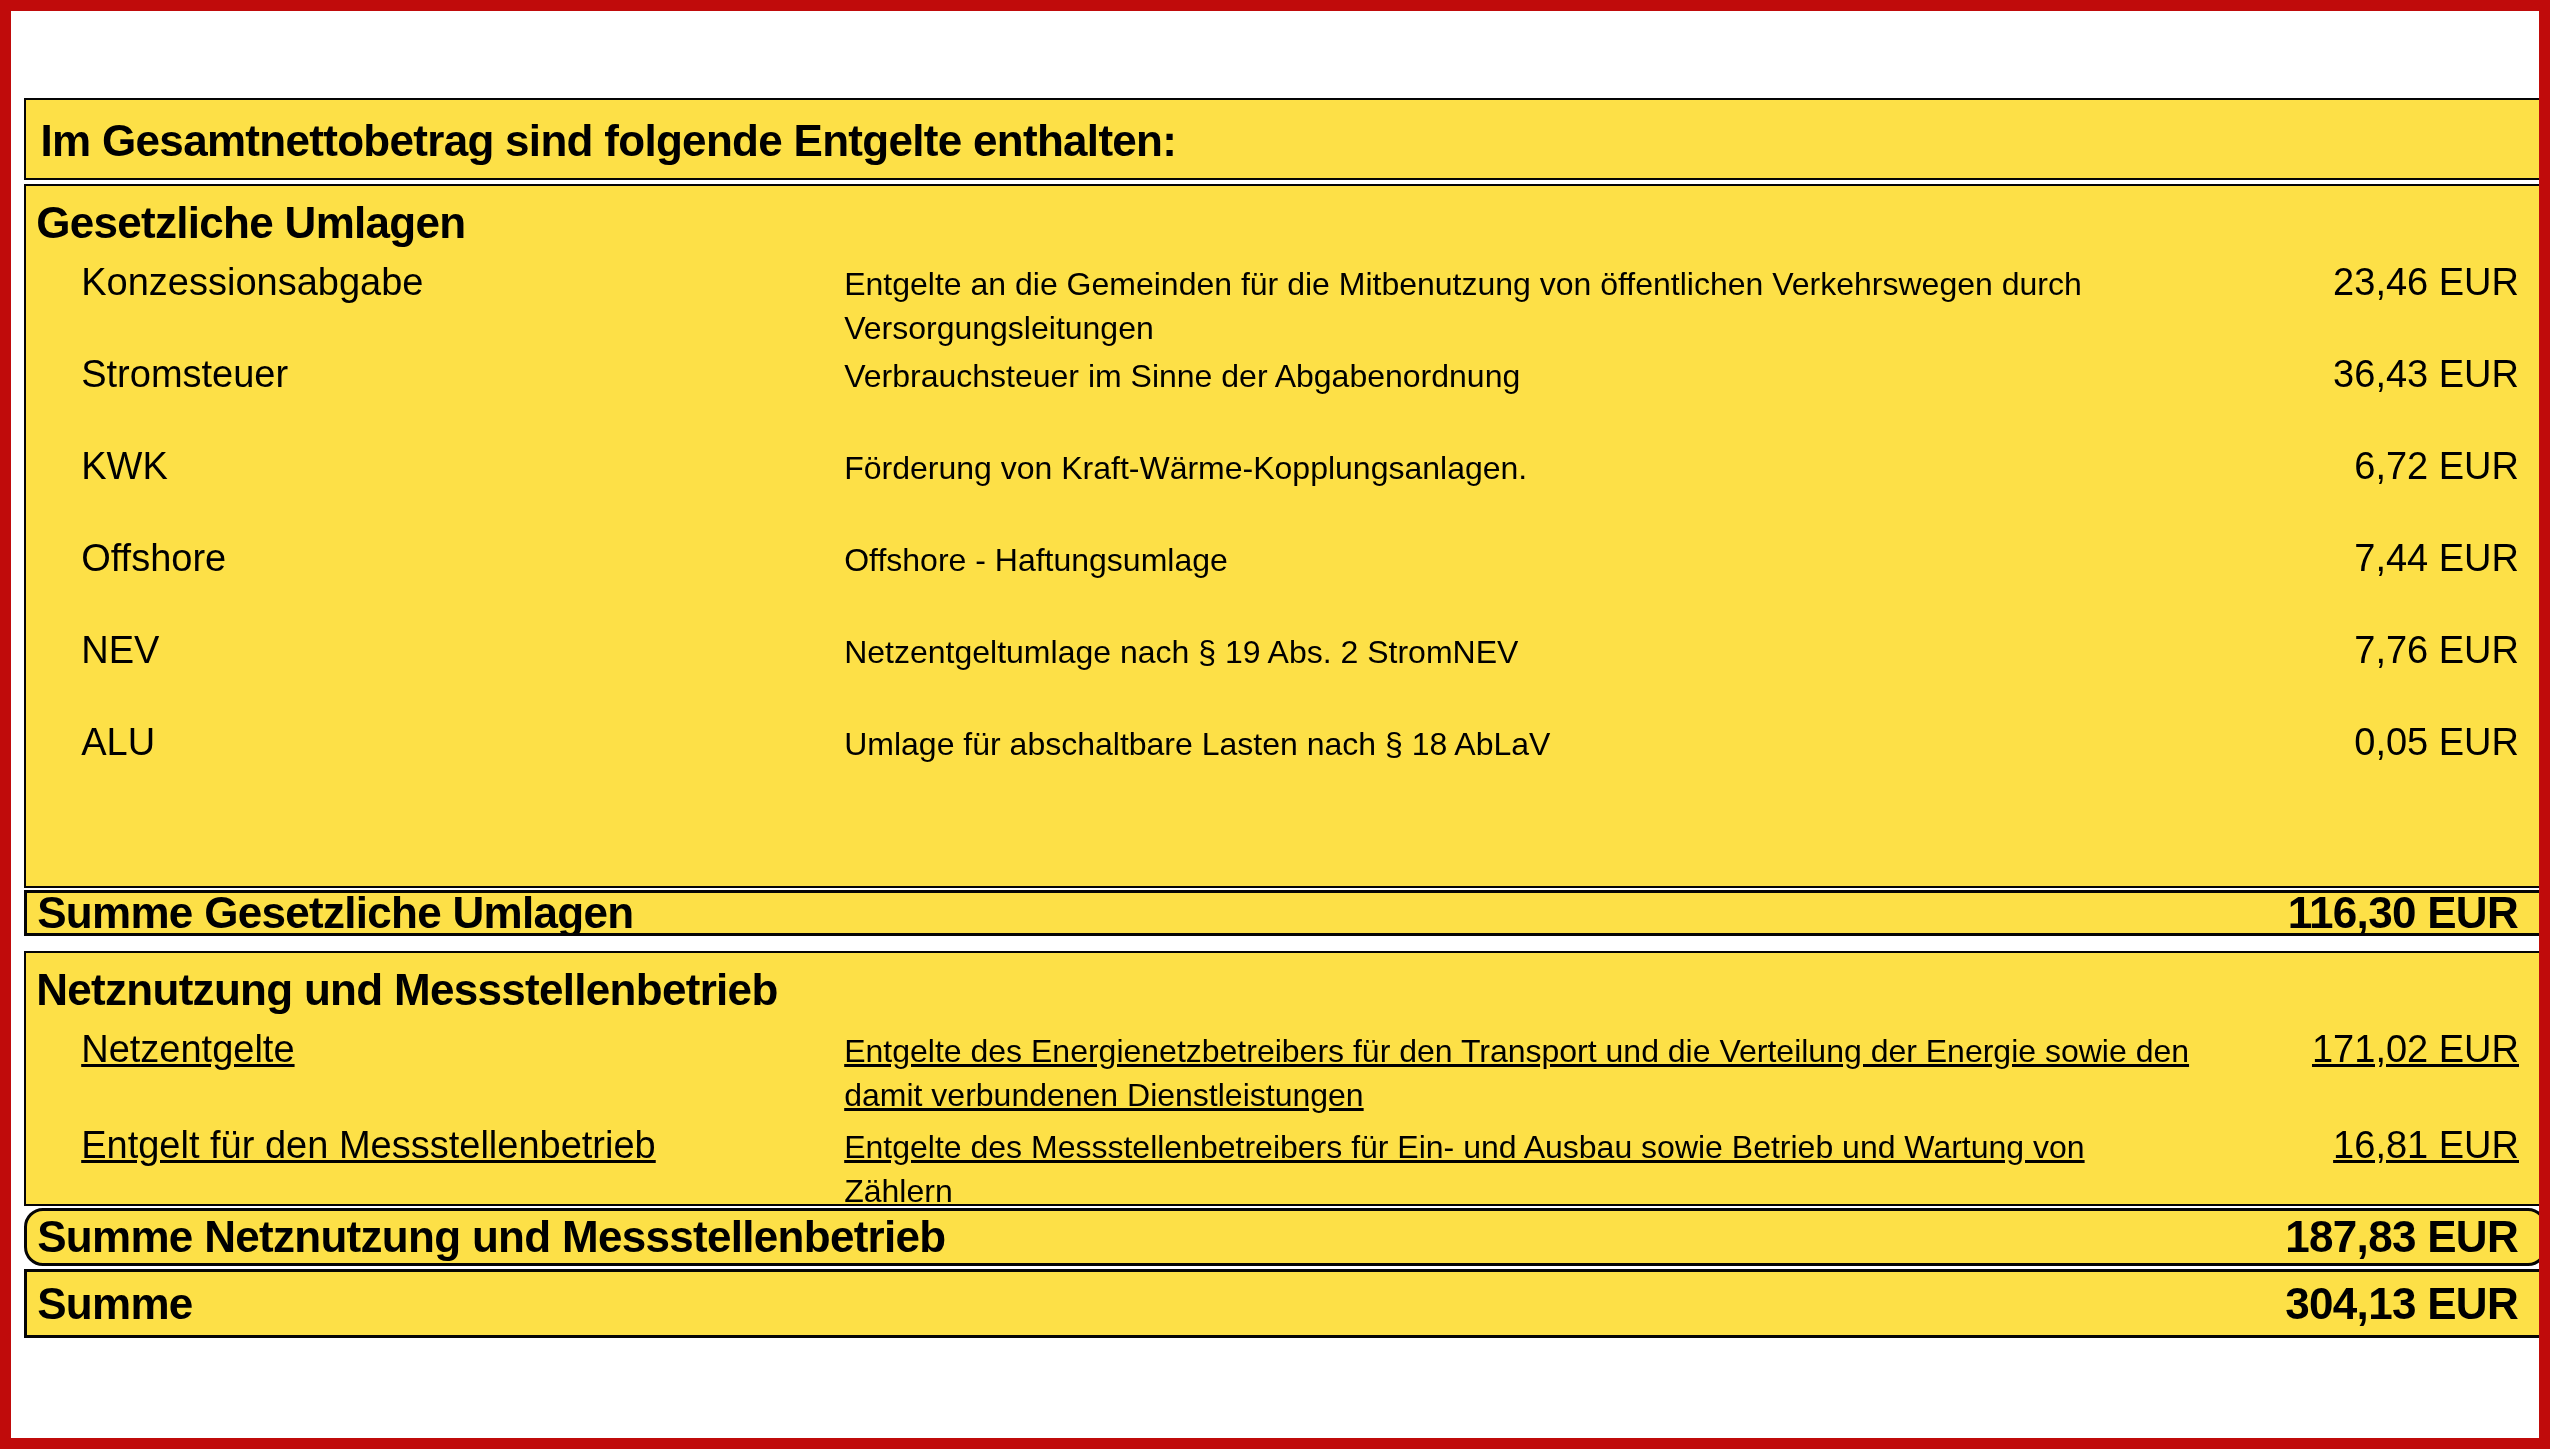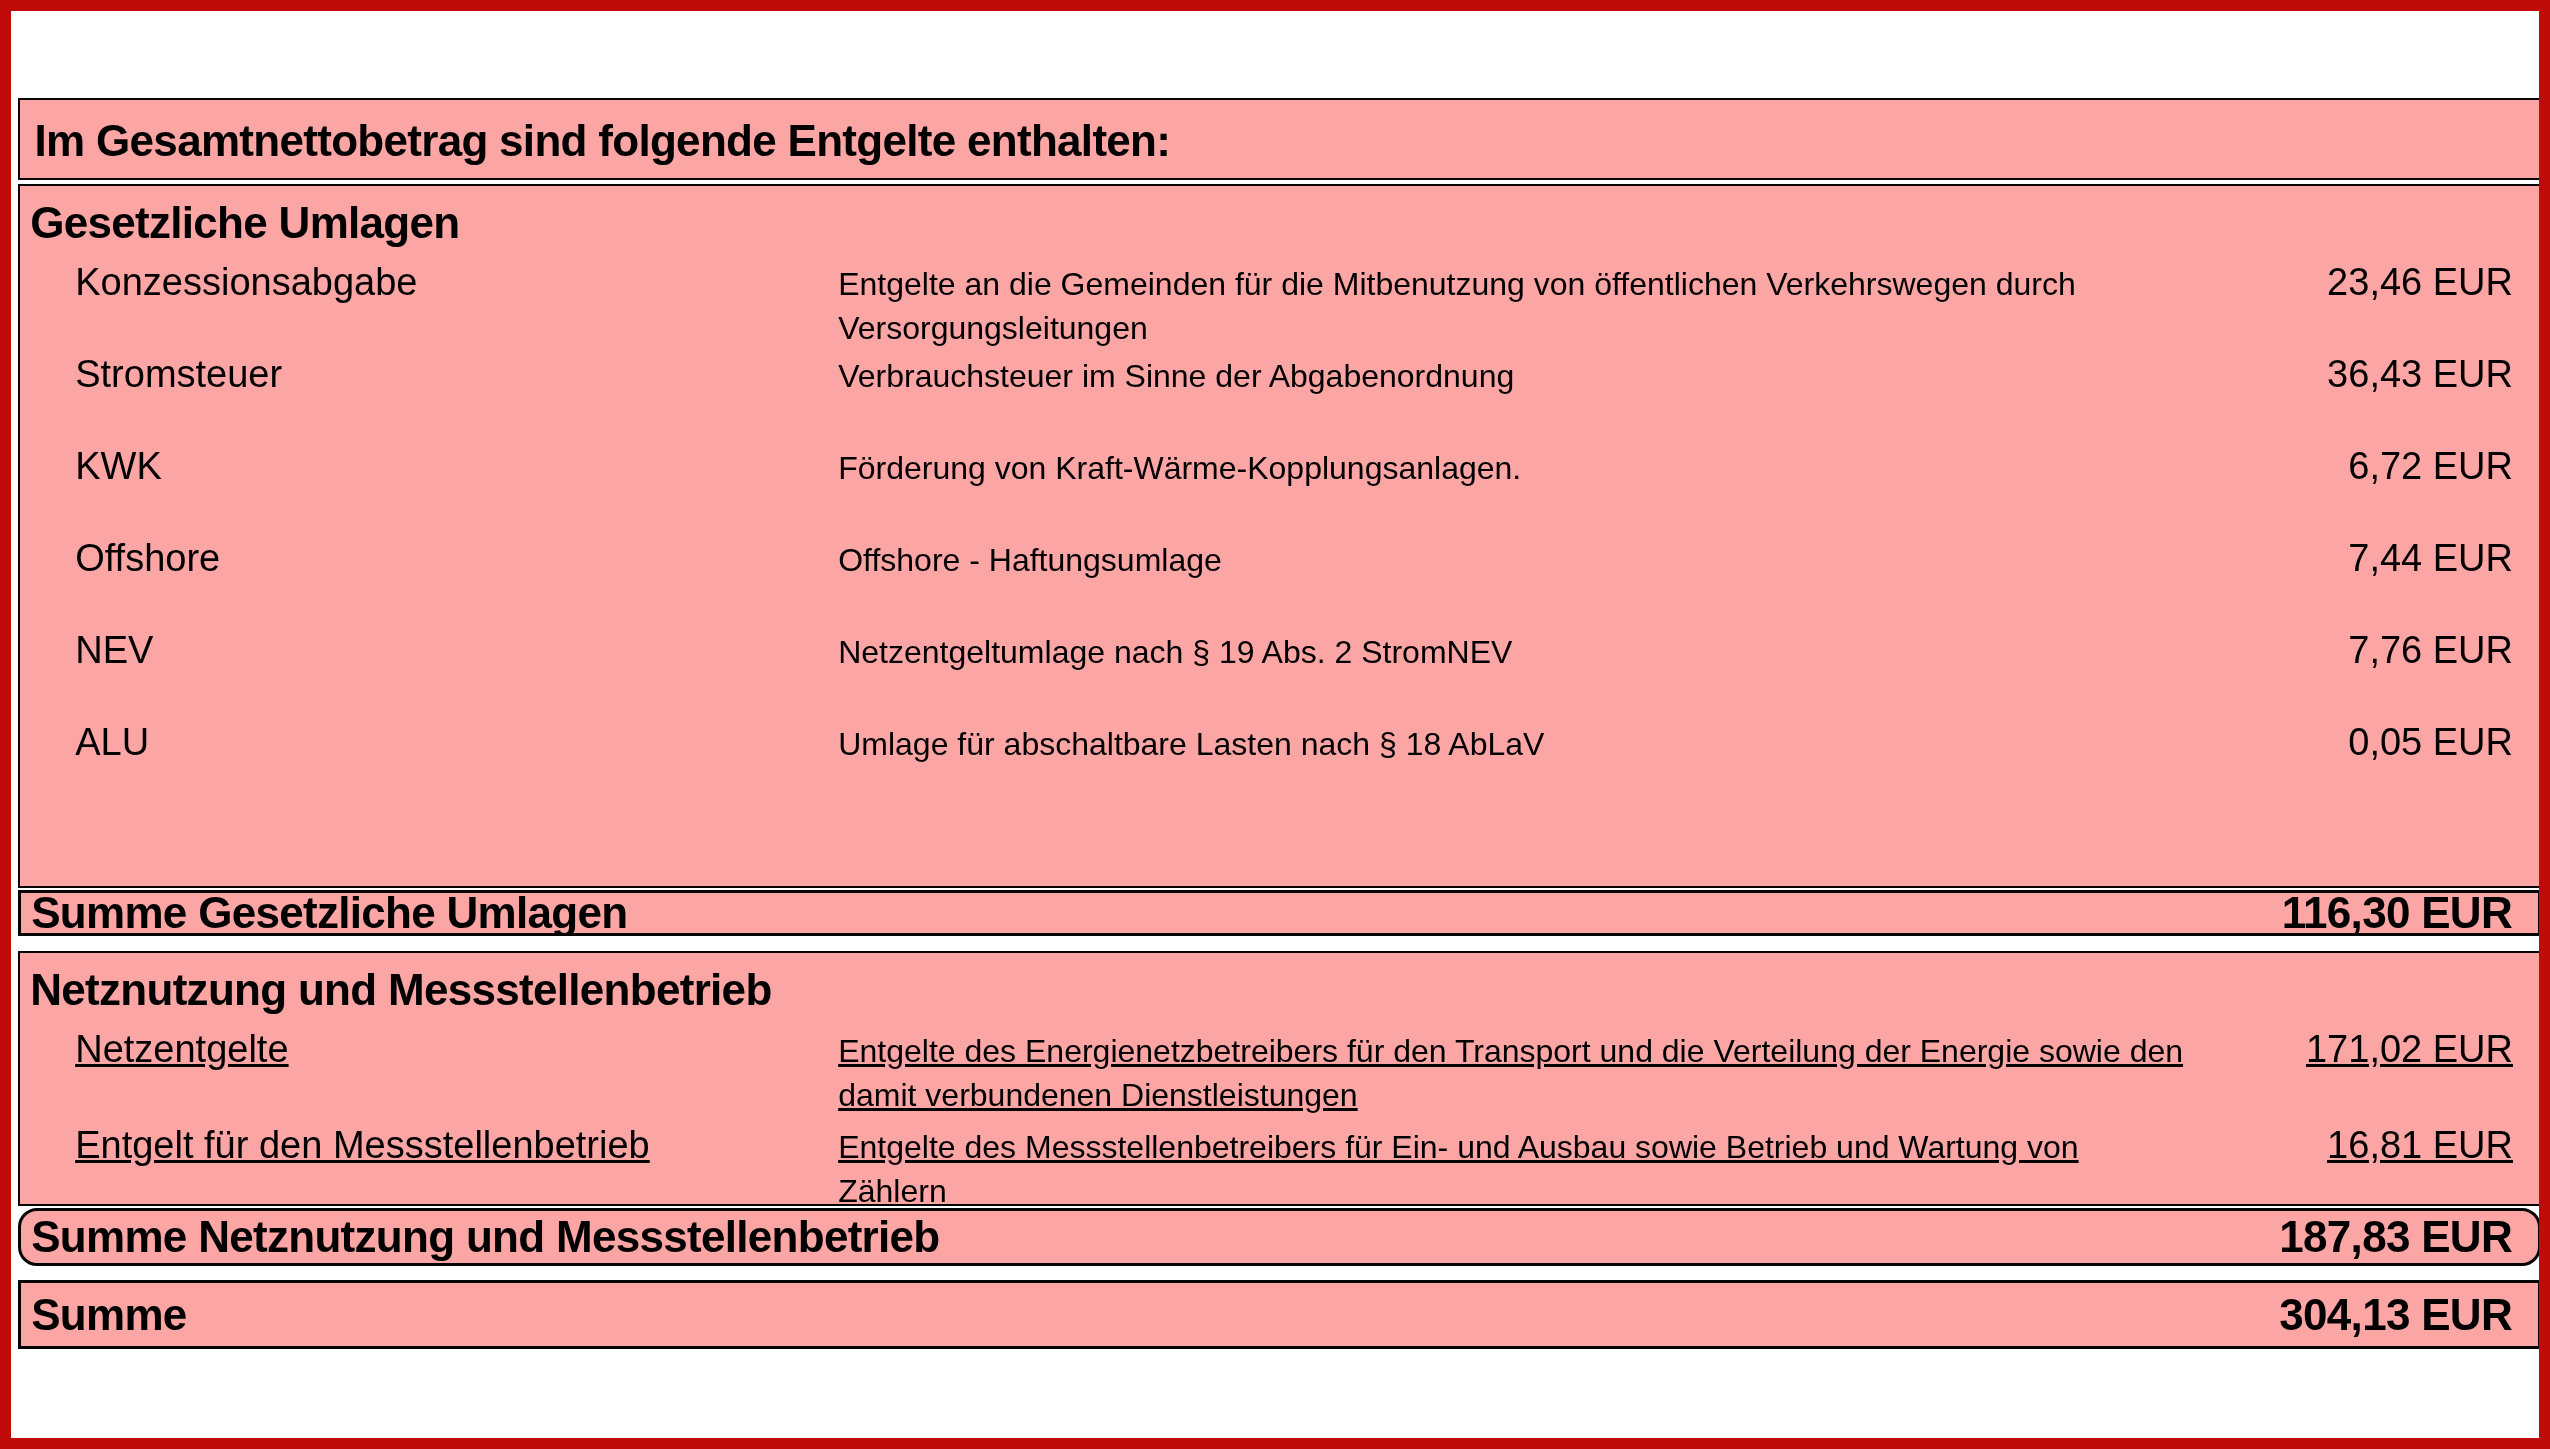--- a/index.html
+++ b/index.html
@@ -13,23 +13,23 @@
   }
 
   .red-frame {
     position:absolute; left:0; top:0; width:2550px; height:1449px;
     border:11.7px solid #c00b0b;
     z-index:10;
     pointer-events:none;
   }
 
   .box {
-    position:absolute; left:18px; width:2523px;
+    position:absolute; left:24px; width:2523px;
     border:2.9px solid #050505;
-    background:#fca5a5;
+    background:#fde047;
     overflow:hidden;
   }
 
   .title-box {
     top:98px; height:82px;
     display:flex; align-items:center;
     padding:4.4px 0 0 14.6px;
     font-size:44px; font-weight:700;
     letter-spacing:-0.7px;
   }
@@ -39,21 +39,21 @@
 
   .summary-box {
     display:flex; justify-content:space-between; align-items:center;
     padding:0 26px 0 10.2px;
     font-size:44px; font-weight:700;
     letter-spacing:-0.7px;
     border-width:3.6px;
   }
   .summary-box-1 { top:890px; height:46px; }
   .summary-box-2 { top:1208px; height:58px;border-radius:19px; }
-  .total-box     { top:1269px; height:69px;margin-top:11px; }
+  .total-box     { top:1269px; height:69px; }
 
   .section-header {
     height:74px;
     padding:11.7px 0 0 10.2px;
     font-size:44px; font-weight:700;
     letter-spacing:-0.7px;
   }
 
   .row {
     display:flex; align-items:flex-start;

